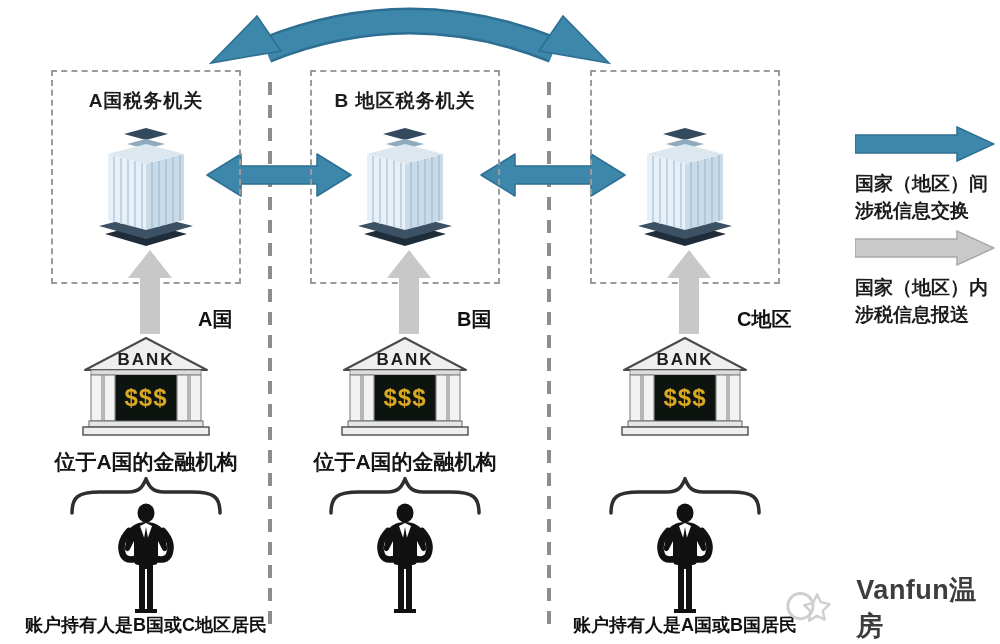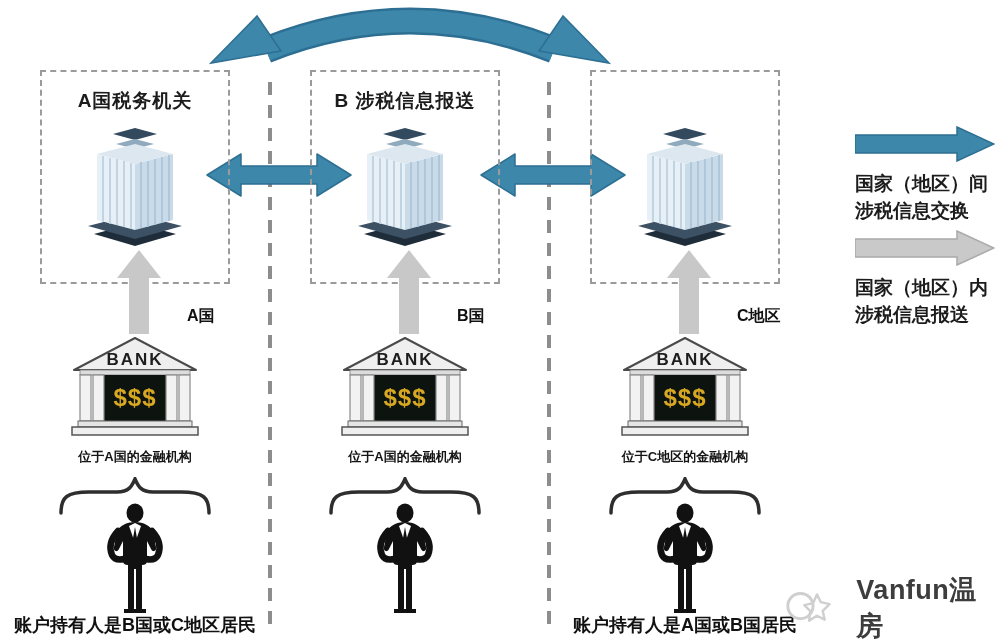--- a/index.html
+++ b/index.html
@@ -1,28 +1,28 @@
 <!DOCTYPE html>
 <html><head>
 <meta charset="utf-8">
 <style>
   html,body{margin:0;padding:0;background:#fff;}
   .canvas{position:relative;width:1000px;height:644px;background:#ffffff;overflow:hidden;
           font-family:"Liberation Sans","DejaVu Sans",sans-serif;}
   .column{position:absolute;top:0;width:260px;height:644px;}
-  .col-a{left:5px}.col-b{left:275px}.col-c{left:555px}
+  .col-a{left:16px}.col-b{left:275px}.col-c{left:555px}
   .tax-box{position:absolute;left:35px;top:70px;width:186px;height:210px;border:2px dashed #9b9b9b;}
   .authority-label{position:absolute;top:88px;left:0;width:100%;text-align:center;
                    font-size:19px;font-weight:bold;color:#1c1c1c;letter-spacing:1px;}
   .building{position:absolute;left:75px;top:122px;width:110px;height:138px;}
   .up-arrow{position:absolute;left:112px;top:250px;width:44px;height:84px;}
-  .country-label{position:absolute;left:182px;top:306px;font-size:16px;font-weight:bold;color:#111;}
+  .country-label{position:absolute;left:182px;top:306px;font-size:20px;font-weight:bold;color:#111;}
   .bank{position:absolute;left:65px;top:336px;width:130px;height:102px;}
   .institution-label{position:absolute;top:448px;left:0;width:100%;text-align:center;
-                     font-size:13px;font-weight:bold;color:#151515;}
+                     font-size:21px;font-weight:bold;color:#151515;}
   .brace{position:absolute;left:50px;top:477px;width:160px;height:38px;}
   .person{position:absolute;left:98px;top:503px;width:64px;height:112px;}
   .holder-label{position:absolute;top:613px;left:-10px;width:280px;text-align:center;
                 font-size:18px;font-weight:bold;color:#111;white-space:nowrap;}
   .separator{position:absolute;top:82px;width:4px;height:548px;
              background:repeating-linear-gradient(180deg,#8d8d8d 0 13px,transparent 13px 23px);}
   .sep1{left:268px}.sep2{left:547px}
   .top-arc{position:absolute;left:208px;top:4px;width:404px;height:62px;}
   .h-arrow{position:absolute;top:152px;width:148px;height:46px;}
   .h1{left:205px}.h2{left:479px}
@@ -142,21 +142,21 @@
         <use href="#sym-brace"></use>
       </svg>
     <svg class="person" viewBox="0 0 64 112">
         <use href="#sym-person"></use>
       </svg>
     <div class="holder-label">账户持有人是B国或C地区居民</div>
   </div>
 
   <div class="column col-b">
     <div class="tax-box"></div>
-    <div class="authority-label">B 涉税信息报送</div>
+    <div class="authority-label">B 地区税务机关</div>
     <svg class="building" viewBox="0 0 110 138">
         <use href="#sym-building"></use>
       </svg>
     <svg class="up-arrow" viewBox="0 0 44 84">
         <use href="#sym-uparrow"></use>
       </svg>
     <div class="country-label">B国</div>
     <svg class="bank" viewBox="0 0 130 102">
       <use href="#sym-bank-frame"></use>
       <text x="65" y="29" text-anchor="middle" font-size="17" font-weight="bold" fill="#1d1d1d" letter-spacing="2">BANK</text>
@@ -178,21 +178,20 @@
       </svg>
     <svg class="up-arrow" viewBox="0 0 44 84">
         <use href="#sym-uparrow"></use>
       </svg>
     <div class="country-label">C地区</div>
     <svg class="bank" viewBox="0 0 130 102">
       <use href="#sym-bank-frame"></use>
       <text x="65" y="29" text-anchor="middle" font-size="17" font-weight="bold" fill="#1d1d1d" letter-spacing="2">BANK</text>
       <text x="65" y="70" text-anchor="middle" font-size="24" font-weight="bold" fill="#d9a822" letter-spacing="1">$$$</text>
     </svg>
-    <div class="institution-label">位于C地区的金融机构</div>
     <svg class="brace" viewBox="0 0 160 38">
         <use href="#sym-brace"></use>
       </svg>
     <svg class="person" viewBox="0 0 64 112">
         <use href="#sym-person"></use>
       </svg>
     <div class="holder-label">账户持有人是A国或B国居民</div>
   </div>
 
   <div class="legend">

